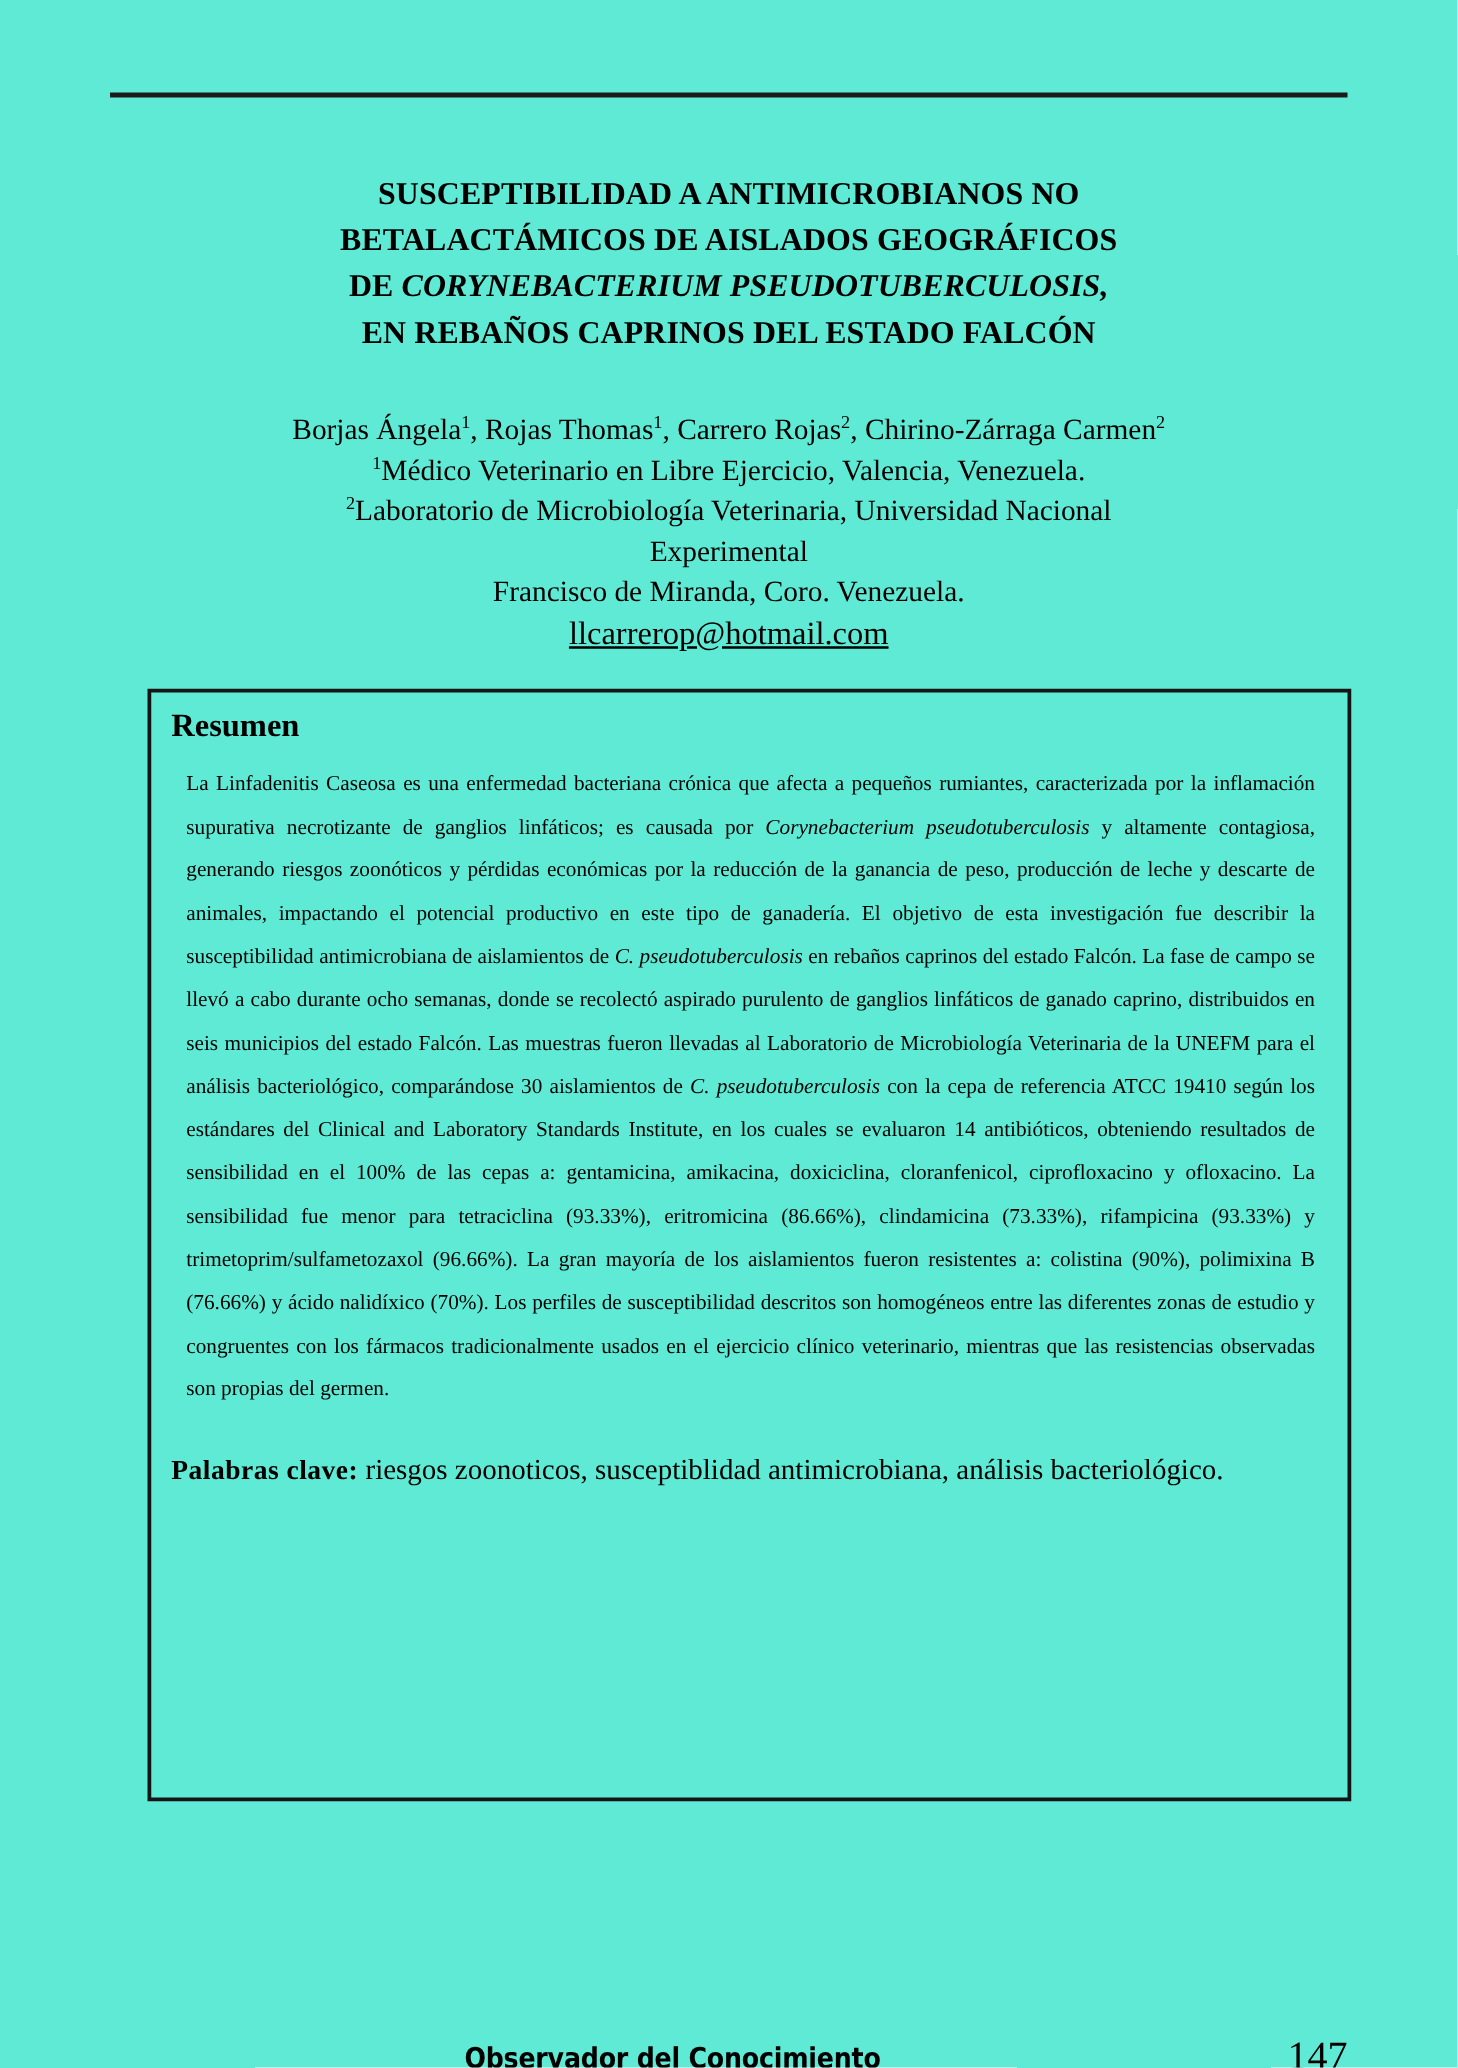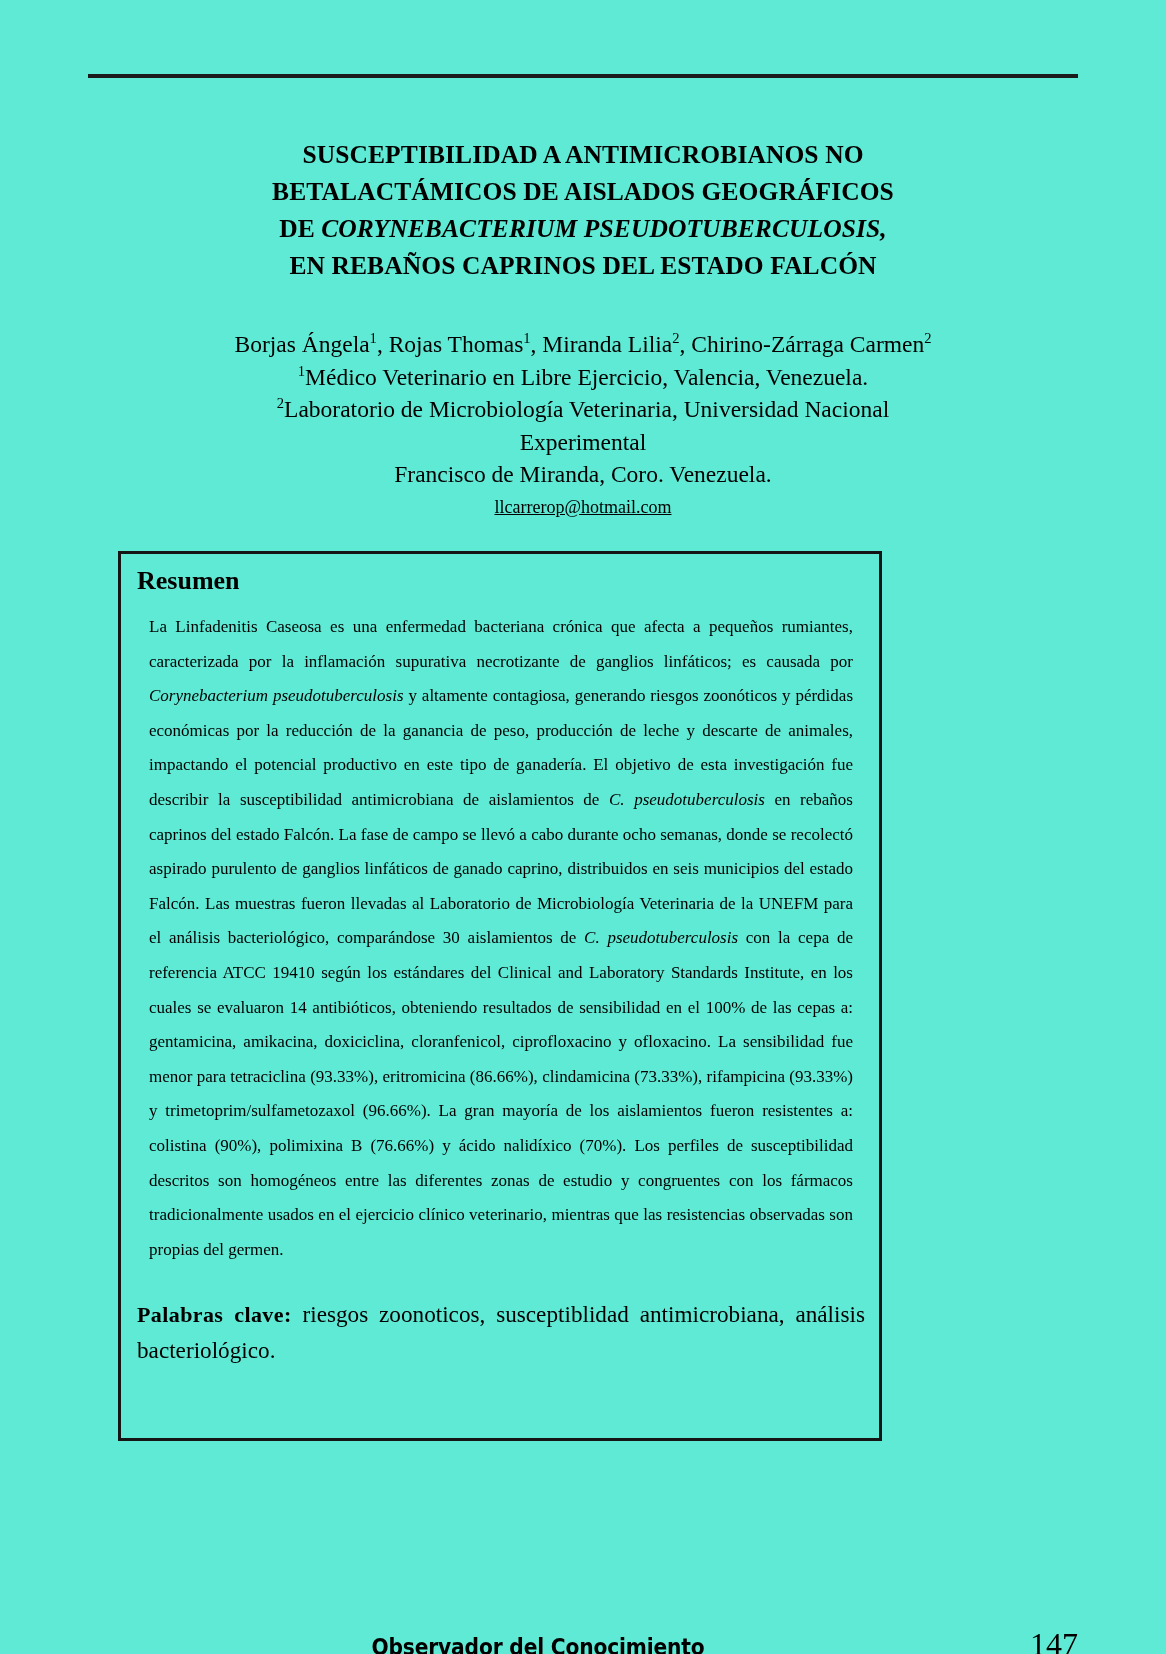--- a/index.html
+++ b/index.html
@@ -64,33 +64,33 @@
     font-size: 23.5px;
     line-height: 32.5px;
     white-space: nowrap;
   }
   .author-line sup {
     font-size: 0.62em;
     vertical-align: super;
     line-height: 0;
   }
   .email-line {
-    font-size: 18px;
+    font-size: 26px;
     line-height: 32.5px;
   }
   .email-line .email {
     text-decoration: underline;
   }
 
   
   .abstract-box {
     position: absolute;
     left: 118px;
     top: 551px;
-    width: 764px;
+    width: 963px;
     min-height: 890px;
     border: 3px solid #151515;
     box-sizing: border-box;
     padding: 10px 14px 14px 16px;
   }
   .abstract-heading {
     font-size: 26px;
     font-weight: bold;
     line-height: 34px;
     margin: 0 0 2px 0;
@@ -156,21 +156,21 @@
   <div class="top-rule"></div>
 
   <div class="title-block">
     <div class="title-line">SUSCEPTIBILIDAD A  ANTIMICROBIANOS NO</div>
     <div class="title-line">BETALACTÁMICOS DE AISLADOS GEOGRÁFICOS</div>
     <div class="title-line"><span>DE </span><span class="ital">CORYNEBACTERIUM  PSEUDOTUBERCULOSIS,</span></div>
     <div class="title-line">EN REBAÑOS CAPRINOS DEL ESTADO FALCÓN</div>
   </div>
 
   <div class="authors-block">
-    <div class="author-line"><span>Borjas Ángela</span><sup>1</sup><span>, Rojas Thomas</span><sup>1</sup><span>, Miranda Lilia</span><sup>2</sup><span>, Chirino-Zárraga Carmen</span><sup>2</sup></div>
+    <div class="author-line"><span>Borjas Ángela</span><sup>1</sup><span>, Rojas Thomas</span><sup>1</sup><span>, Carrero Rojas</span><sup>2</sup><span>, Chirino-Zárraga Carmen</span><sup>2</sup></div>
     <div class="author-line"><sup>1</sup><span>Médico Veterinario en Libre Ejercicio, Valencia, Venezuela.</span></div>
     <div class="author-line"><sup>2</sup><span>Laboratorio de Microbiología Veterinaria, Universidad Nacional</span></div>
     <div class="author-line">Experimental</div>
     <div class="author-line">Francisco de Miranda, Coro. Venezuela.</div>
     <div class="email-line"><span class="email">llcarrerop@hotmail.com</span></div>
   </div>
 
   <div class="abstract-box">
     <div class="abstract-heading">Resumen</div>
     <p class="abstract-text"><span>La Linfadenitis Caseosa es una enfermedad bacteriana crónica que afecta a pequeños rumiantes, caracterizada por la inflamación supurativa necrotizante de ganglios linfáticos; es causada por </span><span class="ital">Corynebacterium pseudotuberculosis</span><span> y altamente contagiosa, generando riesgos zoonóticos y pérdidas económicas por la reducción de la ganancia de  peso, producción de leche y descarte de animales, impactando el  potencial productivo en este tipo de ganadería. El objetivo de esta investigación fue describir la susceptibilidad antimicrobiana de aislamientos de </span><span class="ital">C. pseudotuberculosis</span><span> en rebaños caprinos del estado Falcón. La fase de campo se llevó a cabo durante ocho semanas, donde se recolectó aspirado purulento de ganglios linfáticos de ganado caprino, distribuidos en seis municipios del estado Falcón. Las muestras fueron llevadas al Laboratorio de Microbiología Veterinaria de la UNEFM para el análisis bacteriológico, comparándose 30 aislamientos de </span><span class="ital">C. pseudotuberculosis</span><span> con la cepa de referencia ATCC 19410 según los estándares del Clinical and Laboratory Standards Institute, en los cuales se evaluaron 14 antibióticos, obteniendo resultados de sensibilidad en el 100% de las cepas a: gentamicina, amikacina, doxiciclina, cloranfenicol, ciprofloxacino y ofloxacino. La sensibilidad fue menor para tetraciclina (93.33%), eritromicina (86.66%), clindamicina (73.33%), rifampicina (93.33%) y trimetoprim/sulfametozaxol (96.66%). La gran mayoría de los aislamientos fueron resistentes a: colistina (90%), polimixina B (76.66%) y ácido nalidíxico (70%). Los perfiles de susceptibilidad descritos son homogéneos entre las diferentes zonas de estudio y congruentes con los fármacos tradicionalmente usados en el ejercicio clínico veterinario, mientras que las resistencias observadas son propias del germen.</span></p>

